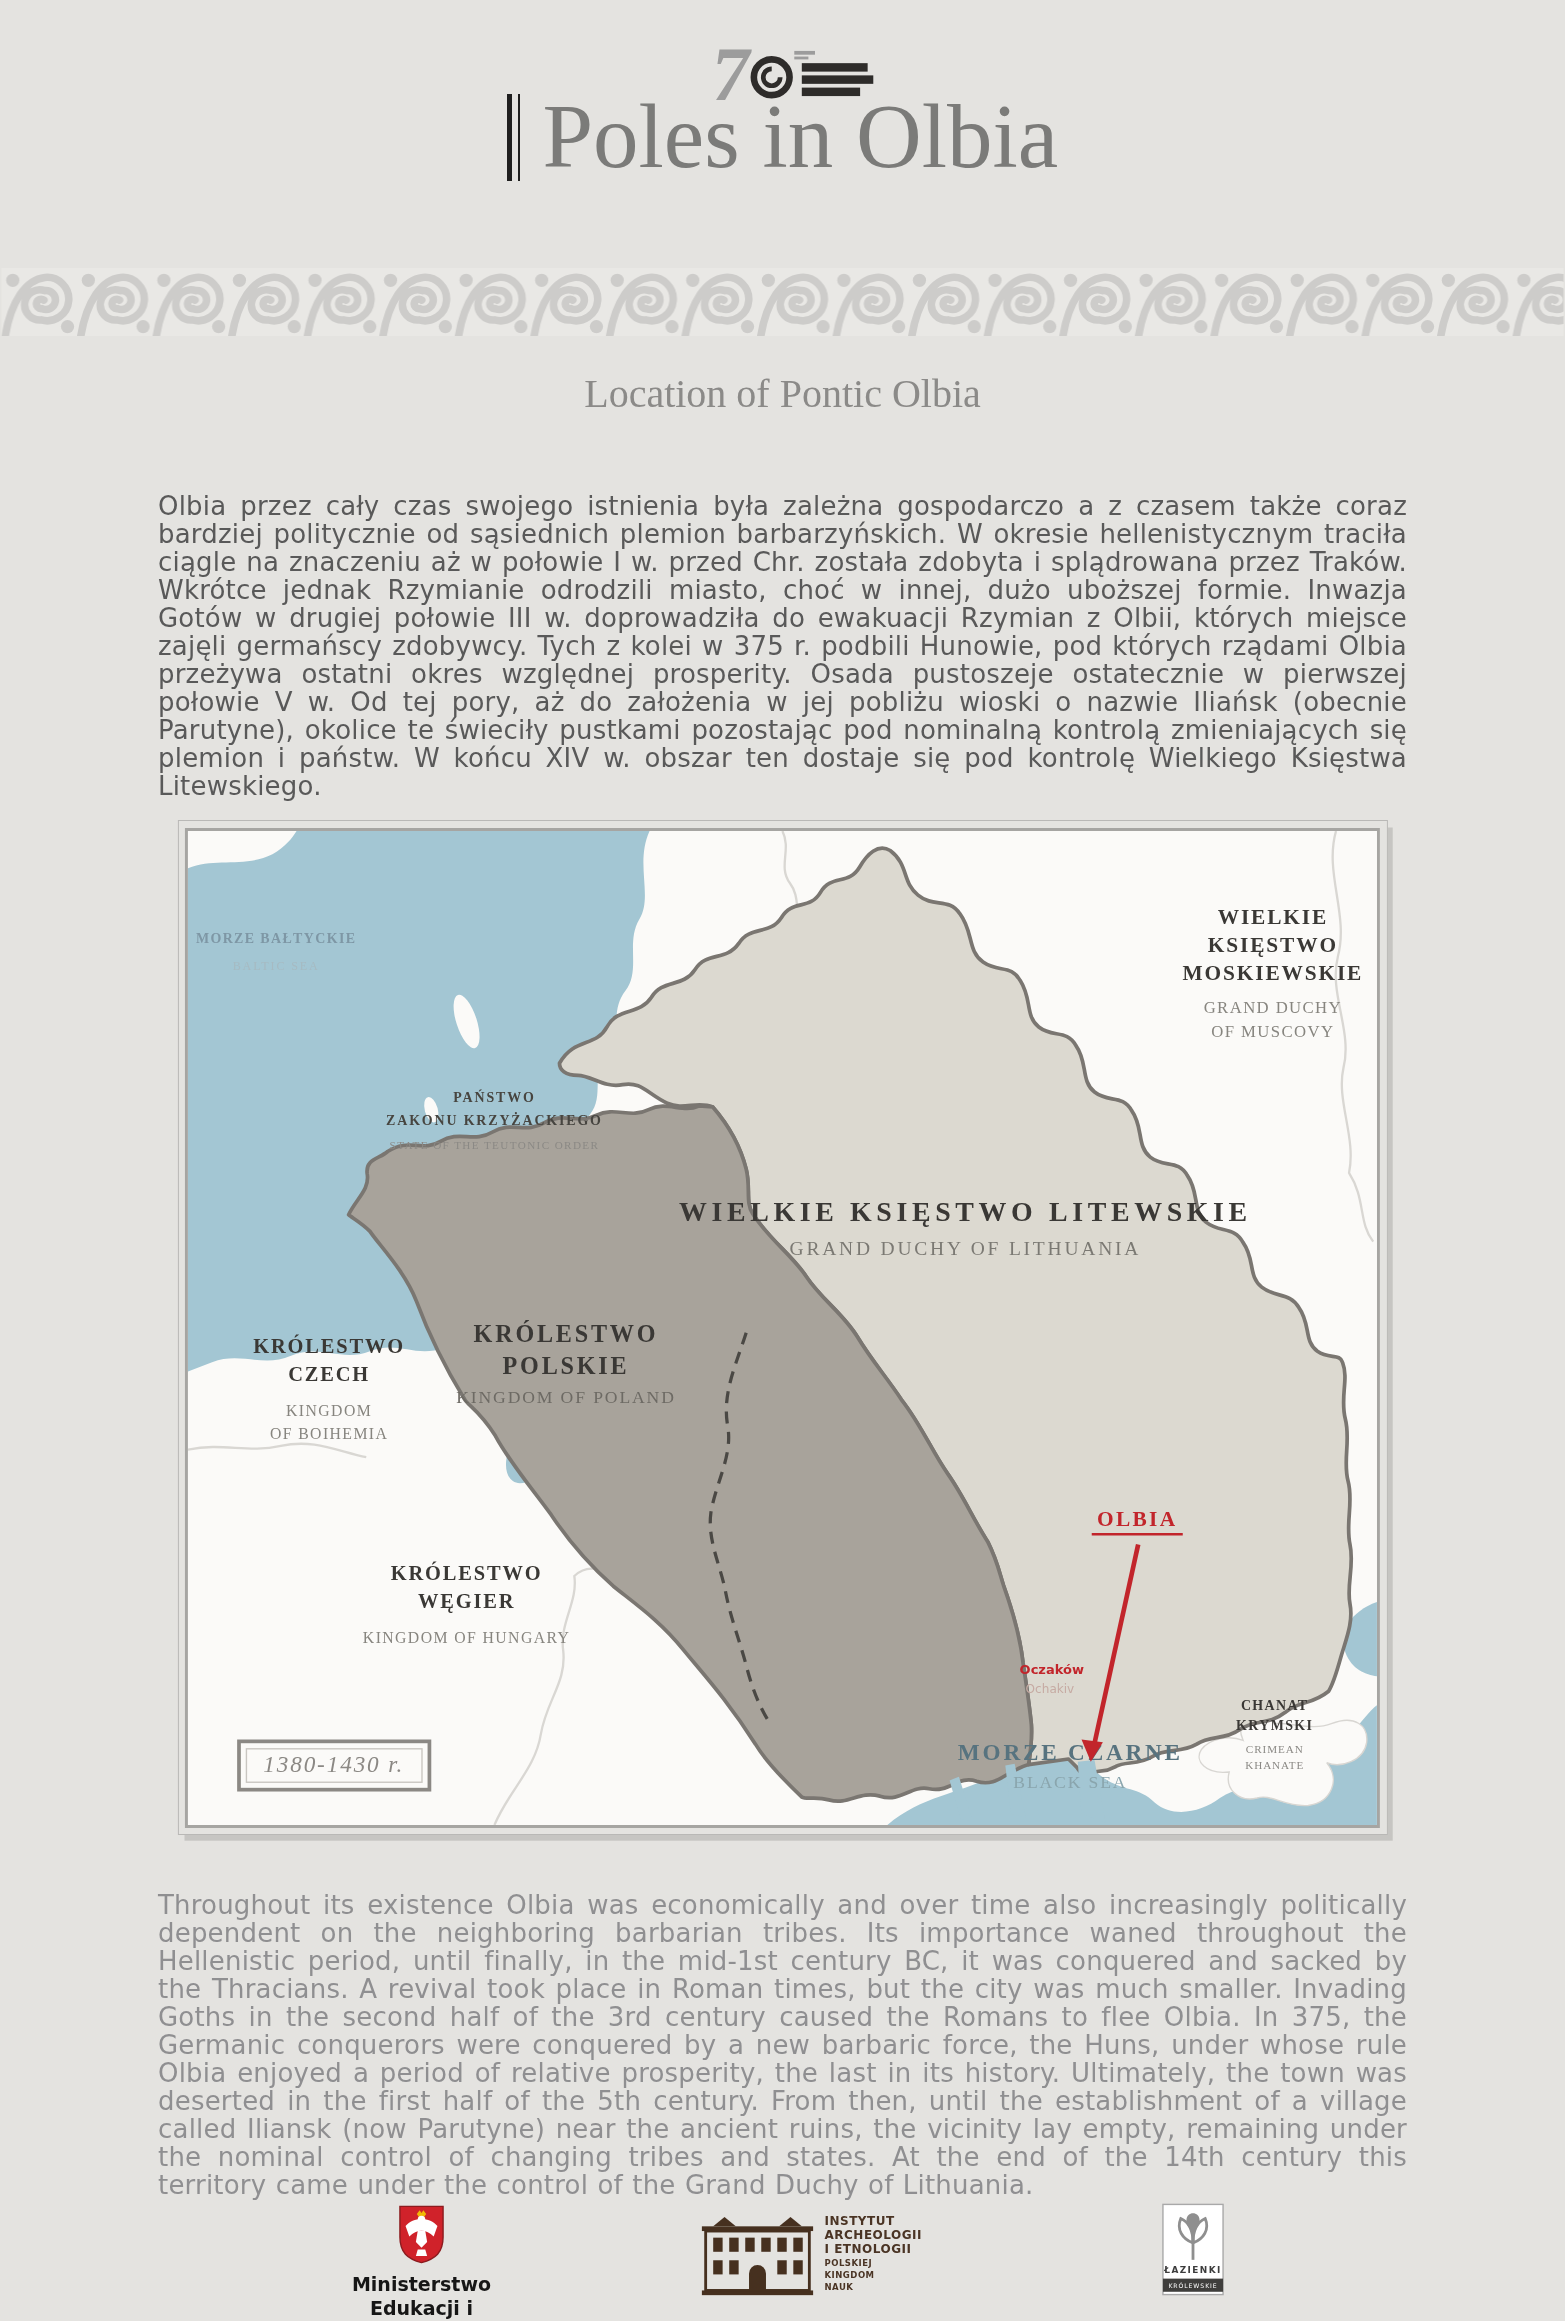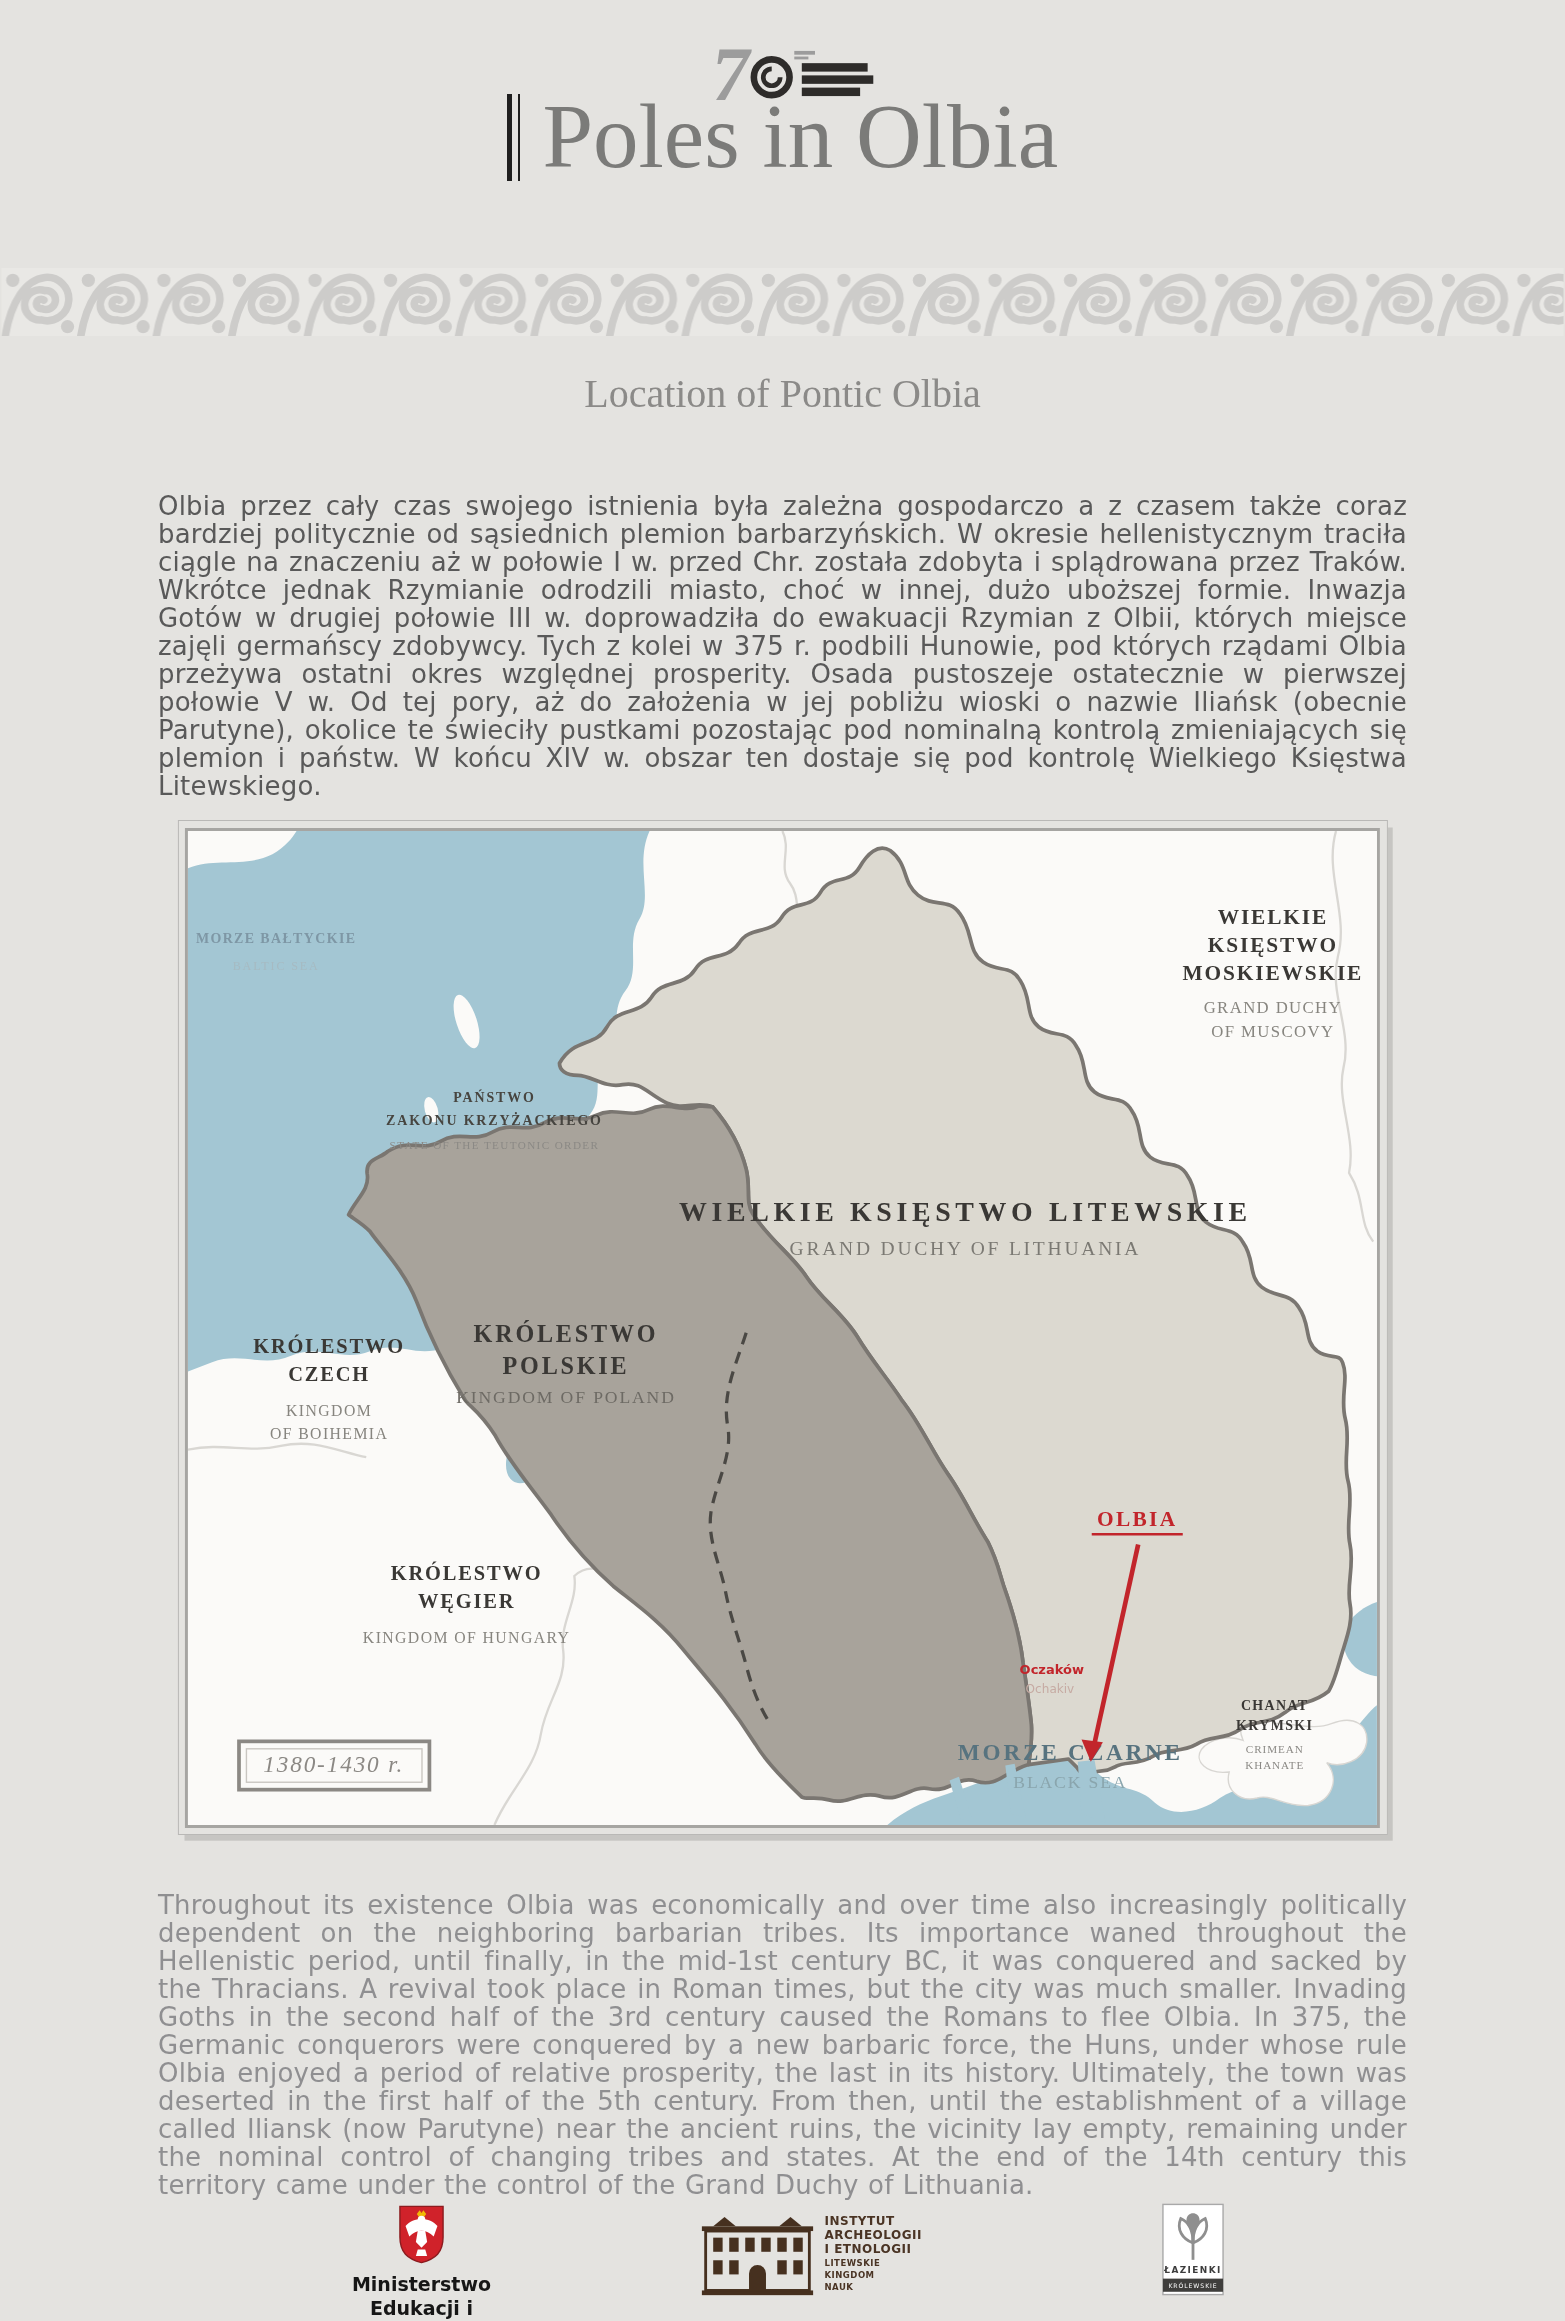--- a/index.html
+++ b/index.html
@@ -268,21 +268,21 @@
           <rect x="31" y="48" width="10" height="15"></rect>
         <rect x="82" y="48" width="10" height="15"></rect>
           <rect x="99" y="48" width="10" height="15"></rect>
         <path d="M52,80 V62 a9,9 0 0 1 18,0 V80 Z"></path>
       </g>
     </svg>
     <div class="txt">
       <div class="big">INSTYTUT</div>
       <div class="big">ARCHEOLOGII</div>
       <div class="big">I ETNOLOGII</div>
-      <div class="small">LITEWSKIE</div>
+      <div class="small">POLSKIEJ</div>
       <div class="small">KINGDOM</div>
       <div class="small">NAUK</div>
     </div>
   </div>
 
   <div id="lazienki">
     <svg width="62" height="93" viewBox="0 0 66 98">
       <rect x="1" y="1" width="64" height="96" fill="#ffffff" stroke="#a9a9a9" stroke-width="1.5"></rect>
       <g stroke="#8f8f8f" stroke-width="3" fill="none">
         <line x1="33" y1="60" x2="33" y2="24"></line>

